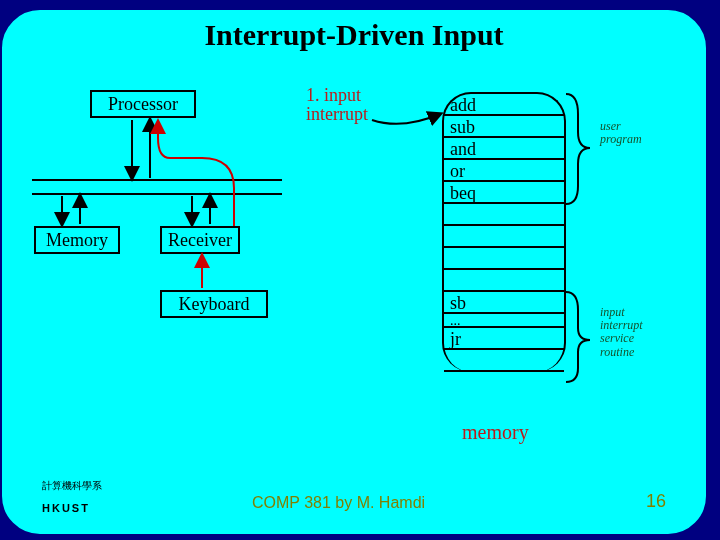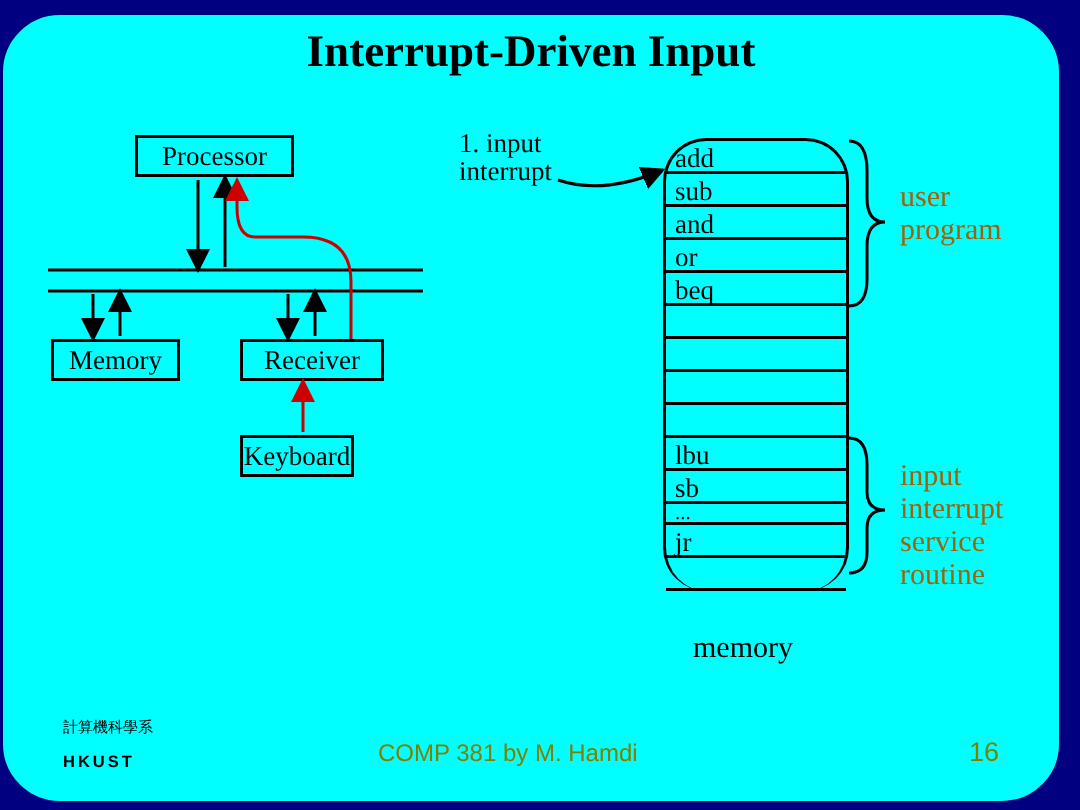--- a/index.html
+++ b/index.html
@@ -39,21 +39,21 @@
     color: #000;
     display: flex;
     align-items: center;
     justify-content: center;
     padding: 0 4px;
     box-sizing: border-box;
   }
   .label {
     position: absolute;
     font-size: 18px;
-    color: #000000;
+    color: #b91c1c;
     line-height: 1.05;
   }
   svg.diagram {
     position: absolute;
     left: 0; top: 0;
     width: 704px;
     height: 524px;
     pointer-events: none;
   }
   .mem-table {
@@ -72,23 +72,24 @@
     font-size: 18px;
     padding-left: 6px;
     line-height: 22px;
     color: #000;
     box-sizing: border-box;
     font-family: "Times New Roman", Times, serif;
   }
   .mem-row.thin { height: 14px; line-height:14px; font-size:14px; }
   .brace {
     position: absolute;
-    font-size: 20px;
-    color: #a16207;
+    font-size: 12px;
+    color: #14532d;
     line-height: 1.1;
+    font-style: italic;
   }
   .footer-text {
     position: absolute;
     font-family: "Comic Sans MS", cursive, sans-serif;
     font-size: 16px;
     color: #808000;
     text-align: center;
   }
   .page-num {
     position: absolute;
@@ -111,38 +112,37 @@
 <body>
 
 <div class="slide">
 
   <div class="title">Interrupt-Driven Input</div>
 
   <div class="box" style="left:88px; top:80px; width:106px; height:28px;">Processor</div>
 
   <div class="box" style="left:32px; top:216px; width:86px; height:28px;">Memory</div>
 
-  <div class="box" style="left:158px; top:216px; width:96px; height:28px;">Receiver</div>
-
-  <div class="box" style="left:158px; top:280px; width:76px; height:28px;">Keyboard</div>
+  <div class="box" style="left:158px; top:216px; width:80px; height:28px;">Receiver</div>
+
+  <div class="box" style="left:158px; top:280px; width:108px; height:28px;">Keyboard</div>
 
   <div class="label" style="left:304px; top:76px; white-space:pre;">1. input
 interrupt</div>
 
   <div class="mem-table">
     <div class="mem-row">add</div>
     <div class="mem-row">sub</div>
     <div class="mem-row">and</div>
     <div class="mem-row">or</div>
     <div class="mem-row">beq</div>
     <div class="mem-row"></div>
     <div class="mem-row"></div>
     <div class="mem-row"></div>
     <div class="mem-row"></div>
-    <div class="mem-row">lbu</div>
     <div class="mem-row">sb</div>
     <div class="mem-row thin">...</div>
     <div class="mem-row">jr</div>
     <div class="mem-row"></div>
   </div>
 
   <div class="brace" style="left:598px; top:110px; white-space:pre;">user
 program</div>
   <div class="brace" style="left:598px; top:296px; white-space:pre;">input
 interrupt

